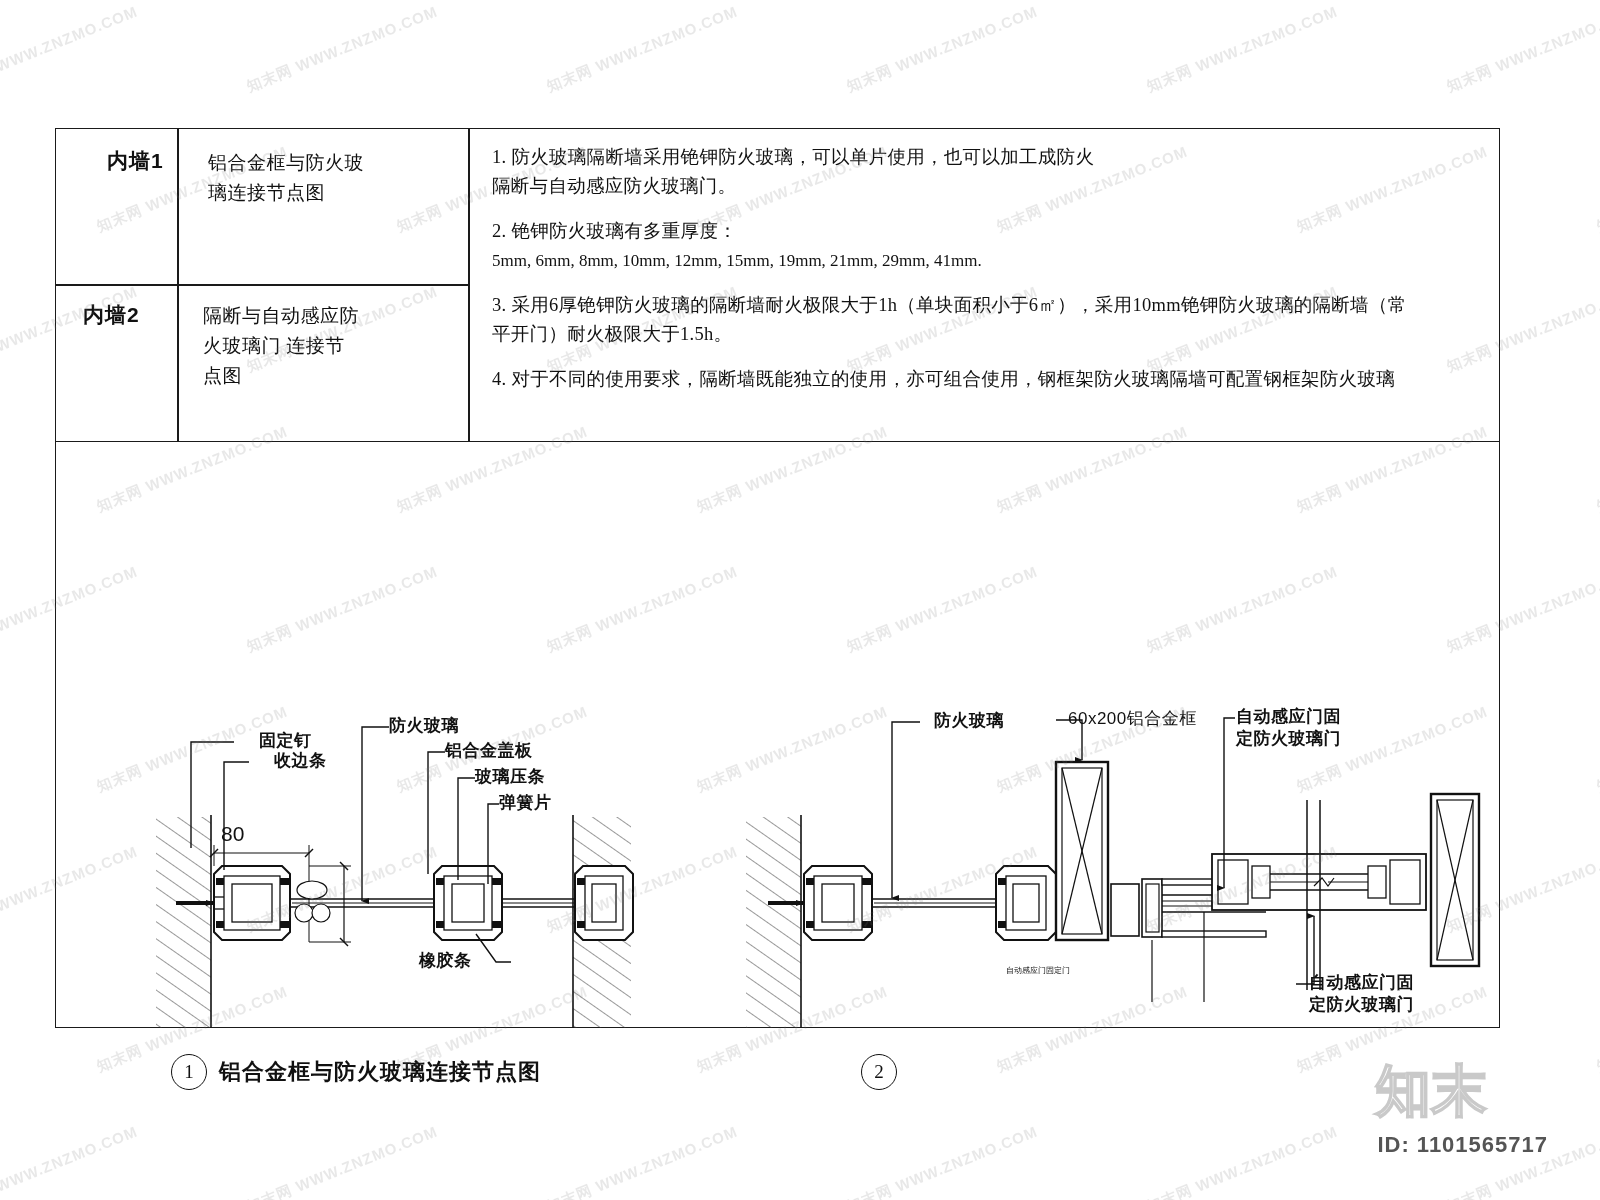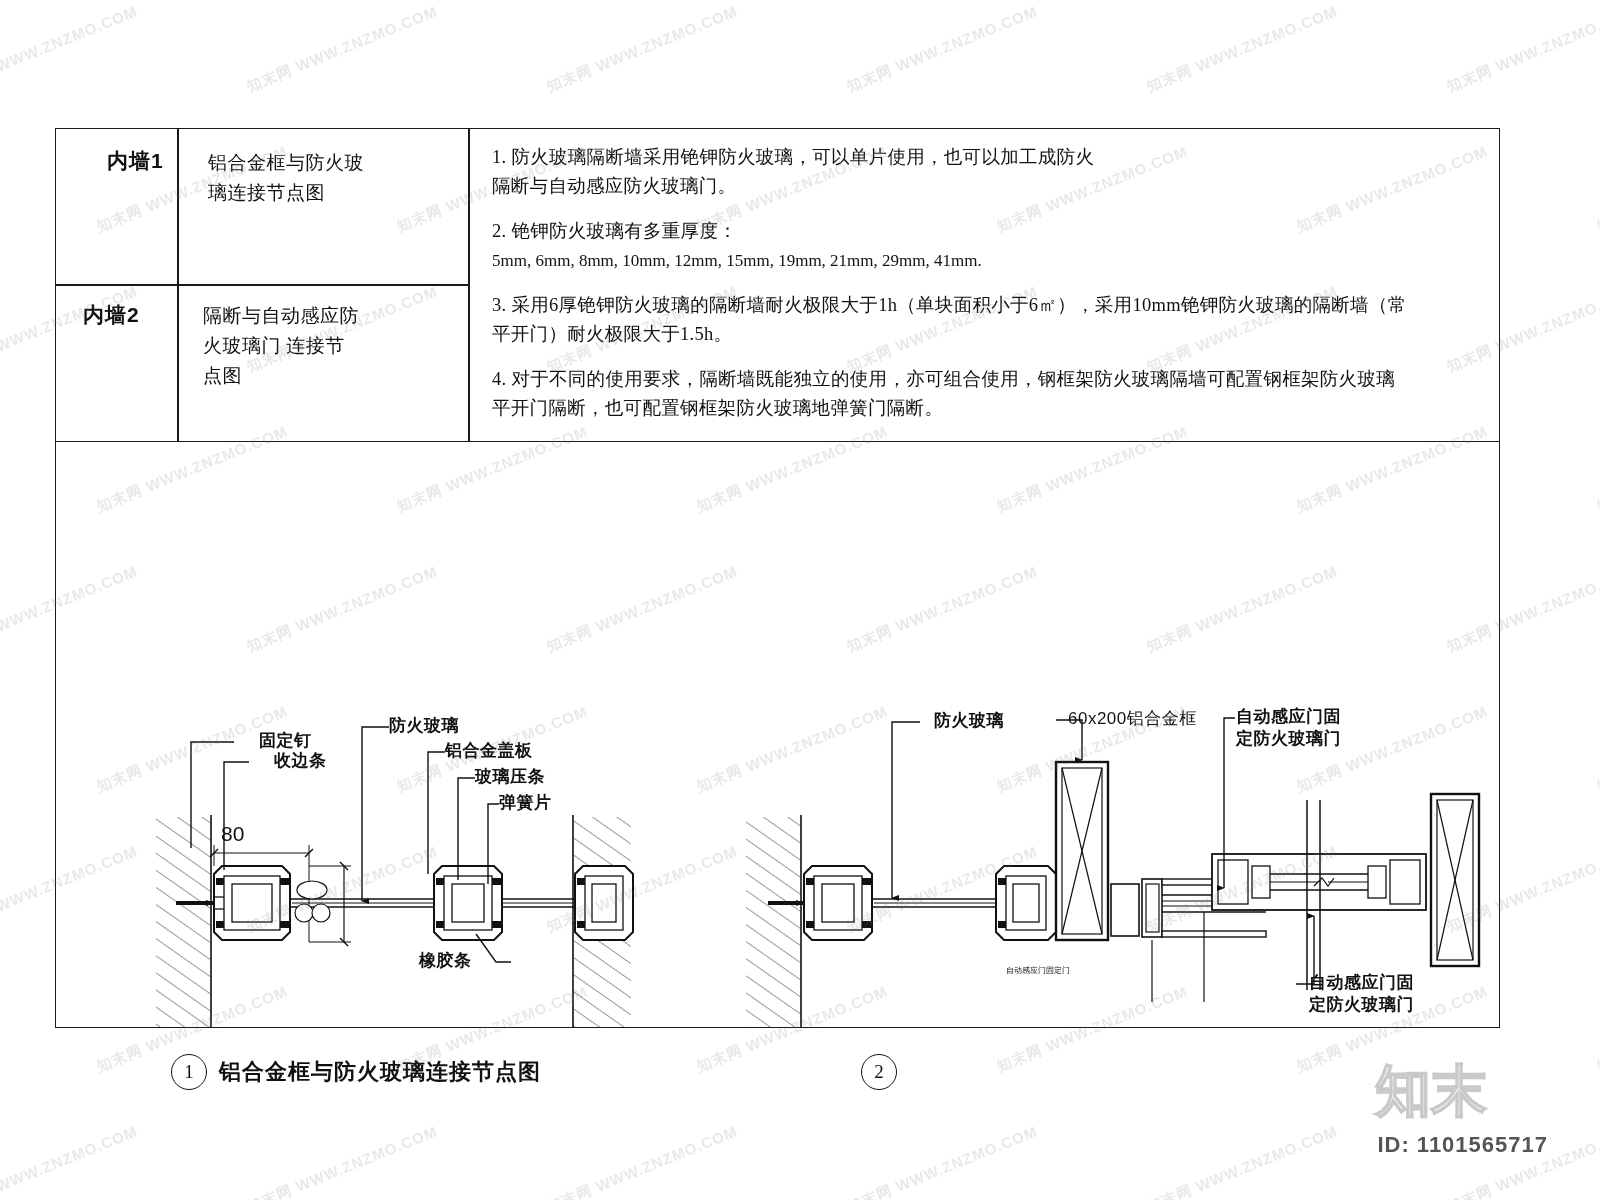--- a/index.html
+++ b/index.html
@@ -274,21 +274,20 @@
       <div class="note">
         <div>2.  铯钾防火玻璃有多重厚度：</div>
         <div class="sizes">5mm, 6mm, 8mm, 10mm, 12mm, 15mm, 19mm, 21mm, 29mm, 41mm.</div>
       </div>
       <div class="note">
         <div>3.  采用6厚铯钾防火玻璃的隔断墙耐火极限大于1h（单块面积小于6㎡），采用10mm铯钾防火玻璃的隔断墙（常</div>
         <div>平开门）耐火极限大于1.5h。</div>
       </div>
       <div class="note">
         <div>4. 对于不同的使用要求，隔断墙既能独立的使用，亦可组合使用，钢框架防火玻璃隔墙可配置钢框架防火玻璃</div>
-        <div>平开门隔断，也可配置钢框架防火玻璃地弹簧门隔断。</div>
       </div>
     </div>
   </div>
 
   <div class="draw">
 
     <svg width="1445" height="586" viewBox="0 0 1445 586">
       <defs>
         <pattern id="concrete" width="14" height="14" patternUnits="userSpaceOnUse" patternTransform="rotate(-55)">
           <line x1="0" y1="0" x2="0" y2="14" stroke="#333" stroke-width="1"></line>

